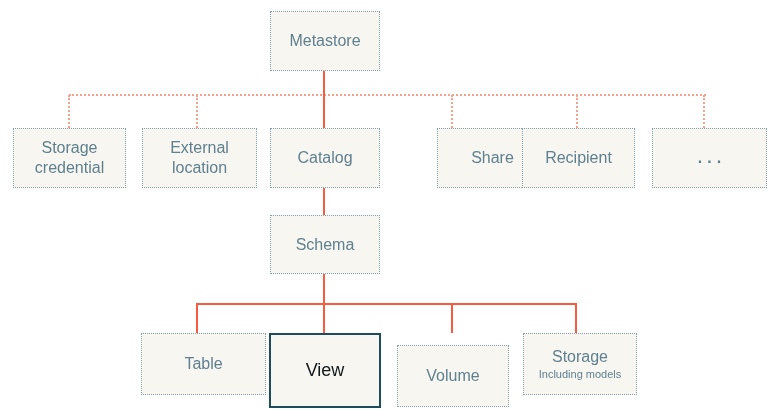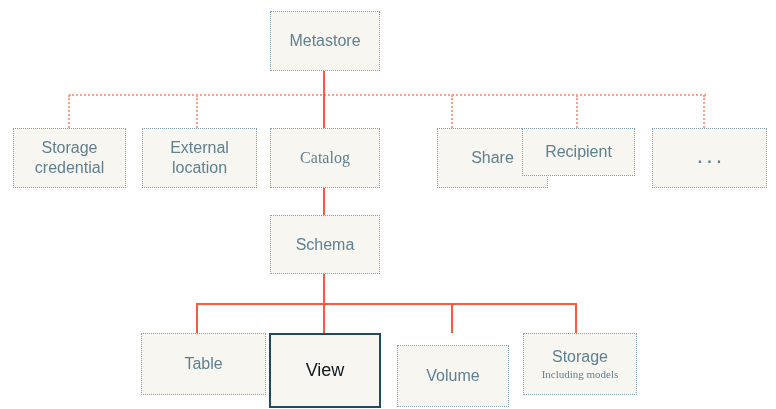--- a/index.html
+++ b/index.html
@@ -46,21 +46,20 @@
   }
   .node--ellipsis .node-label {
     letter-spacing: 5px;
     font-weight: bold;
     padding-left: 5px; 
   }
   .node-sublabel {
     font-size: 11px;
     line-height: 1.2;
     margin-top: 1px;
-    font-family: Liberation Serif, serif;
   }
   .line { position: absolute; z-index: 1; }
   .line--solid-v { width: 2px; background: var(--connector-solid); }
   .line--solid-h { height: 2px; background: var(--connector-solid); }
   .line--dot-v { width: 0; border-left: 2px dotted var(--connector-dotted); }
   .line--dot-h { height: 0; border-top: 2px dotted var(--connector-dotted); }
 </style>
 </head>
 <body>
 
@@ -86,29 +85,29 @@
   </div>
 
   <div class="node" style="left:13px; top:128px; width:113px; height:60px;">
     <span class="node-label">Storage credential</span>
   </div>
 
   <div class="node" style="left:142px; top:128px; width:115px; height:60px;">
     <span class="node-label">External location</span>
   </div>
 
-  <div class="node" style="left:270px; top:128px; width:110px; height:60px;font-family:Liberation Serif, serif;">
+  <div class="node" style="left:270px; top:128px; width:110px; height:60px;">
     <span class="node-label">Catalog</span>
   </div>
 
   <div class="node" style="left:397px; top:128px; width:111px; height:60px;margin-left:40px;">
     <span class="node-label">Share</span>
   </div>
 
-  <div class="node" style="left:522px; top:128px; width:113px; height:48px;">
+  <div class="node" style="left:522px; top:128px; width:113px; height:60px;">
     <span class="node-label">Recipient</span>
   </div>
 
   <div class="node node--ellipsis" style="left:652px; top:128px; width:115px; height:60px;">
     <span class="node-label">...</span>
   </div>
 
   <div class="node" style="left:270px; top:215px; width:110px; height:59px;">
     <span class="node-label">Schema</span>
   </div>

